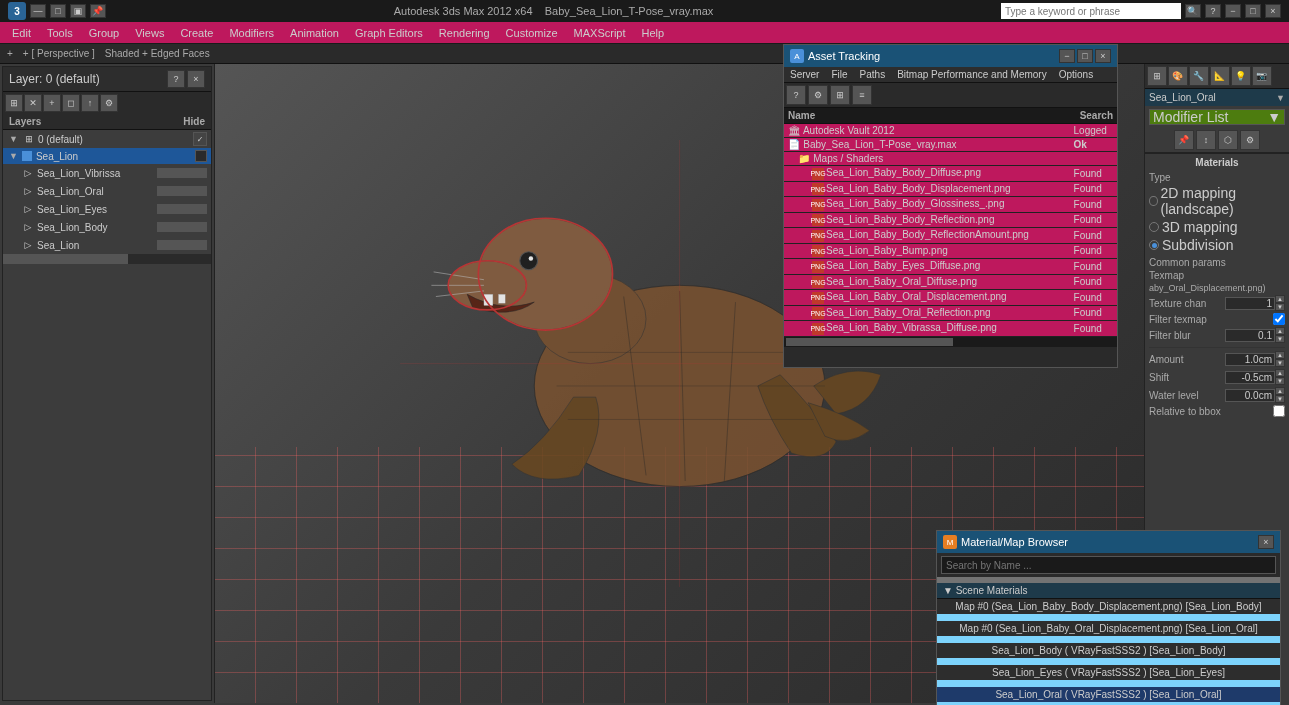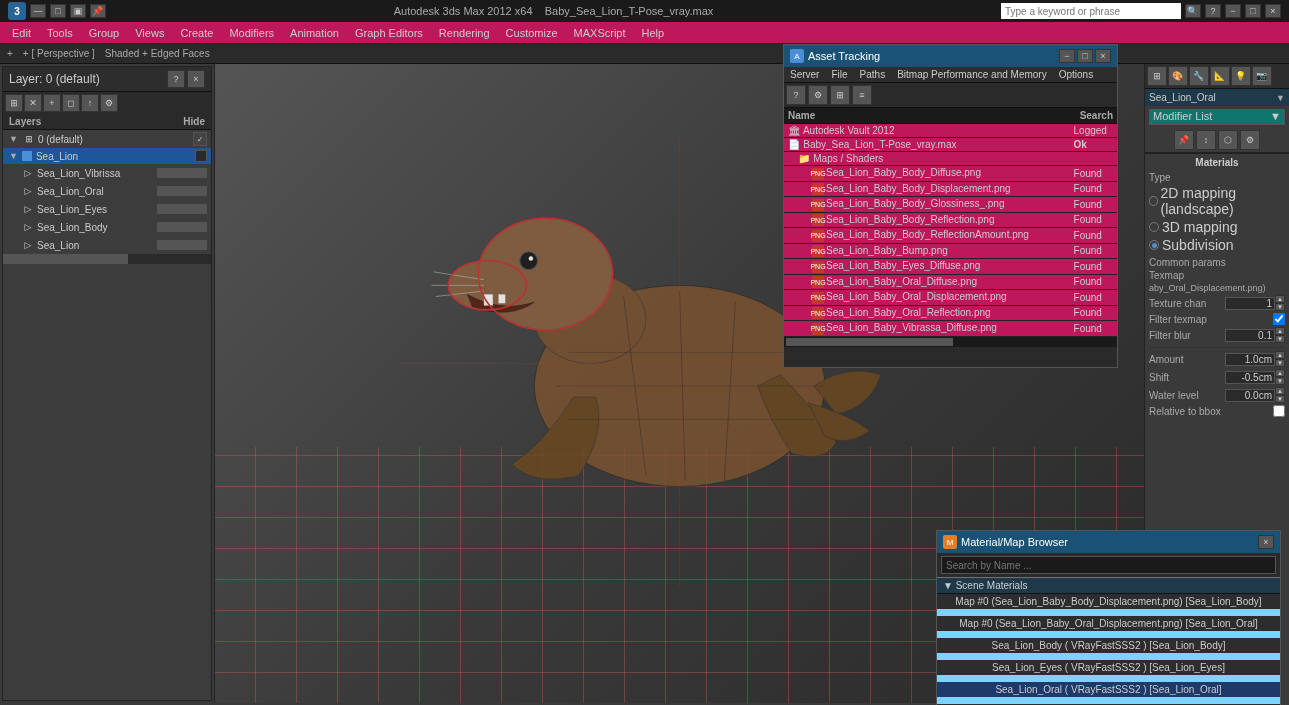--- a/index.html
+++ b/index.html
@@ -54,21 +54,21 @@
     .viewport-bg { width: 100%; height: 100%; background: linear-gradient(135deg, #555 0%, #3a3a3a 50%, #2a2a2a 100%); position: relative; }
     .grid-lines { position: absolute; bottom: 0; left: 0; right: 0; height: 40%; background: repeating-linear-gradient(90deg, transparent, transparent 40px, rgba(255,100,100,0.3) 40px, rgba(255,100,100,0.3) 41px), repeating-linear-gradient(0deg, transparent, transparent 30px, rgba(255,100,100,0.3) 30px, rgba(255,100,100,0.3) 31px); }
     .sea-lion-placeholder { position: absolute; top: 20px; left: 40px; right: 40px; bottom: 60px; display: flex; align-items: center; justify-content: center; }
     .sea-lion-svg { width: 80%; height: 80%; opacity: 0.85; }
     
     
     .right-panel { width: 145px; background: #3a3a3a; border-left: 1px solid #222; display: flex; flex-direction: column; flex-shrink: 0; }
     .right-toolbar { padding: 2px; display: flex; flex-wrap: wrap; gap: 1px; background: #2d2d2d; border-bottom: 1px solid #111; }
     .rt-btn { width: 20px; height: 20px; background: #555; border: 1px solid #333; display: flex; align-items: center; justify-content: center; font-size: 9px; color: #ccc; cursor: pointer; }
     .modifier-section { padding: 3px 4px; }
-    .modifier-dropdown { width: 100%; height: 16px; background: #0f766e; border: 1px solid #555; color: #ccc; font-size: 11px; display: flex; align-items: flex-start; justify-content: space-between; padding: 0 3px; cursor: pointer; }
+    .modifier-dropdown { width: 100%; height: 16px; background: #4d7c0f; border: 1px solid #555; color: #ccc; font-size: 14px; display: flex; align-items: center; justify-content: space-between; padding: 0 3px; cursor: pointer; }
     .modifier-list-item { padding: 2px 4px; font-size: 10px; color: #ccc; display: flex; align-items: center; gap: 3px; }
     .modifier-list-item.active { background: #1e5799; }
     .params-section { padding: 3px 4px; border-top: 1px solid #222; }
     .params-title { color: #ccc; font-size: 10px; font-weight: bold; margin-bottom: 4px; text-align: center; }
     .param-group { margin-bottom: 4px; }
     .param-group-title { color: #aaa; font-size: 10px; margin-bottom: 2px; }
     .radio-row { display: flex; align-items: center; gap: 3px; margin-bottom: 2px; }
     .radio-dot { width: 10px; height: 10px; border-radius: 50%; border: 1px solid #777; background: transparent; display: flex; align-items: center; justify-content: center; }
     .radio-dot.checked::after { content: ''; width: 5px; height: 5px; border-radius: 50%; background: #4a90d9; }
     .radio-label { font-size: 14px; color: #ccc; }
@@ -95,21 +95,21 @@
     .status-ok { color: #5cb85c; font-weight: bold; }
     .status-found { color: #ccc; }
     .status-logged { color: #aaa; }
     .file-icon { width: 12px; height: 12px; display: inline-flex; align-items: center; justify-content: center; font-size: 8px; margin-right: 2px; }
     .png-icon { background: #c0392b; color: white; font-size: 7px; padding: 1px; }
     .asset-bottom { background: #2a2a2a; height: 20px; }
     .asset-table-container { max-height: 230px; overflow-y: auto; background: #be185d; }
     
     
     .material-browser { position: absolute; left: 936px; top: 530px; width: 340px; background: #2d2d2d; border: 1px solid #555; z-index: 10; }
-    .matbrowser-search { padding: 3px 4px; background: #2a2a2a; border-bottom: 1px solid #737373; }
+    .matbrowser-search { padding: 3px 4px; background: #2a2a2a; border-bottom: 6px solid #737373; }
     .matbrowser-search input { width: 100%; height: 18px; background: #1a1a1a; border: 1px solid #555; color: #ccc; font-size: 10px; padding: 0 4px; }
     .matbrowser-section-title { background: #1e3a4a; color: #ccc; font-size: 10px; padding: 2px 6px; border-bottom: 1px solid #111; }
     .mat-list { background: #2d2d2d; }
     .mat-item { padding: 2px 6px; font-size: 10px; color: #ccc; border-bottom: 7px solid #7dd3fc; cursor: pointer; text-align: center; }
     .mat-item.selected { background: #1e3a6a; }
     
     
     ::-webkit-scrollbar { width: 8px; height: 8px; }
     ::-webkit-scrollbar-track { background: #1a1a1a; }
     ::-webkit-scrollbar-thumb { background: #555; }

